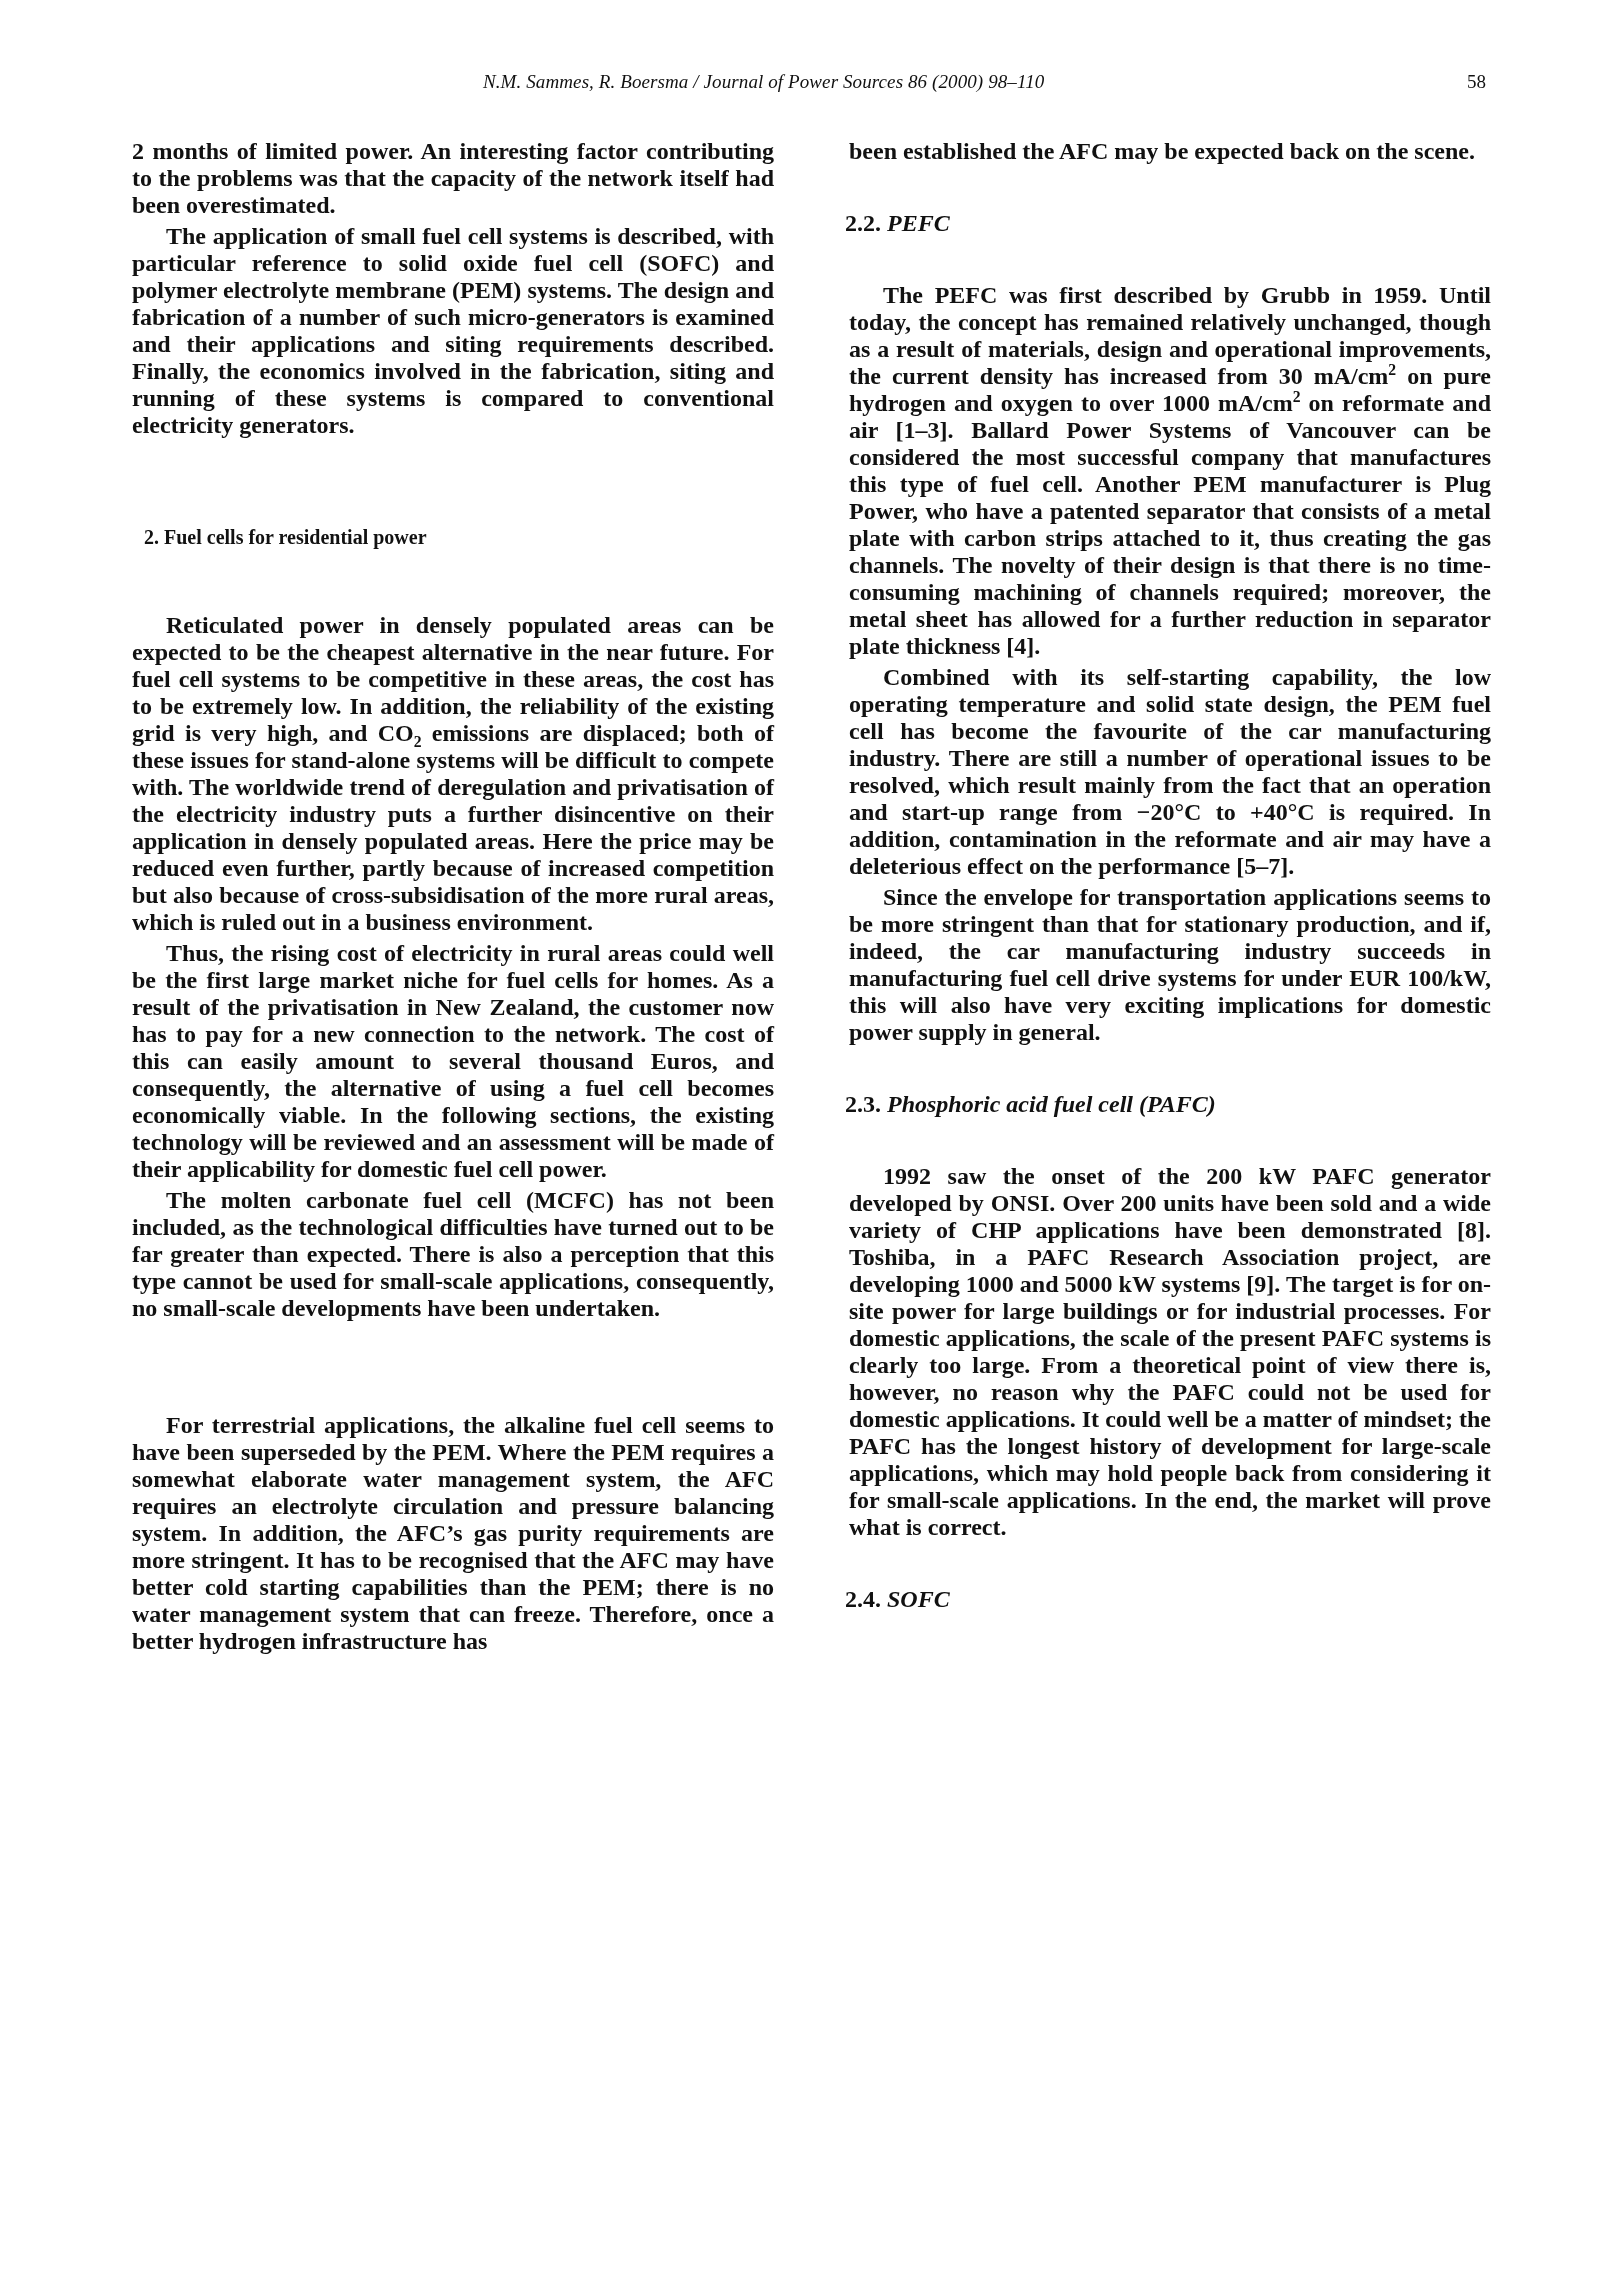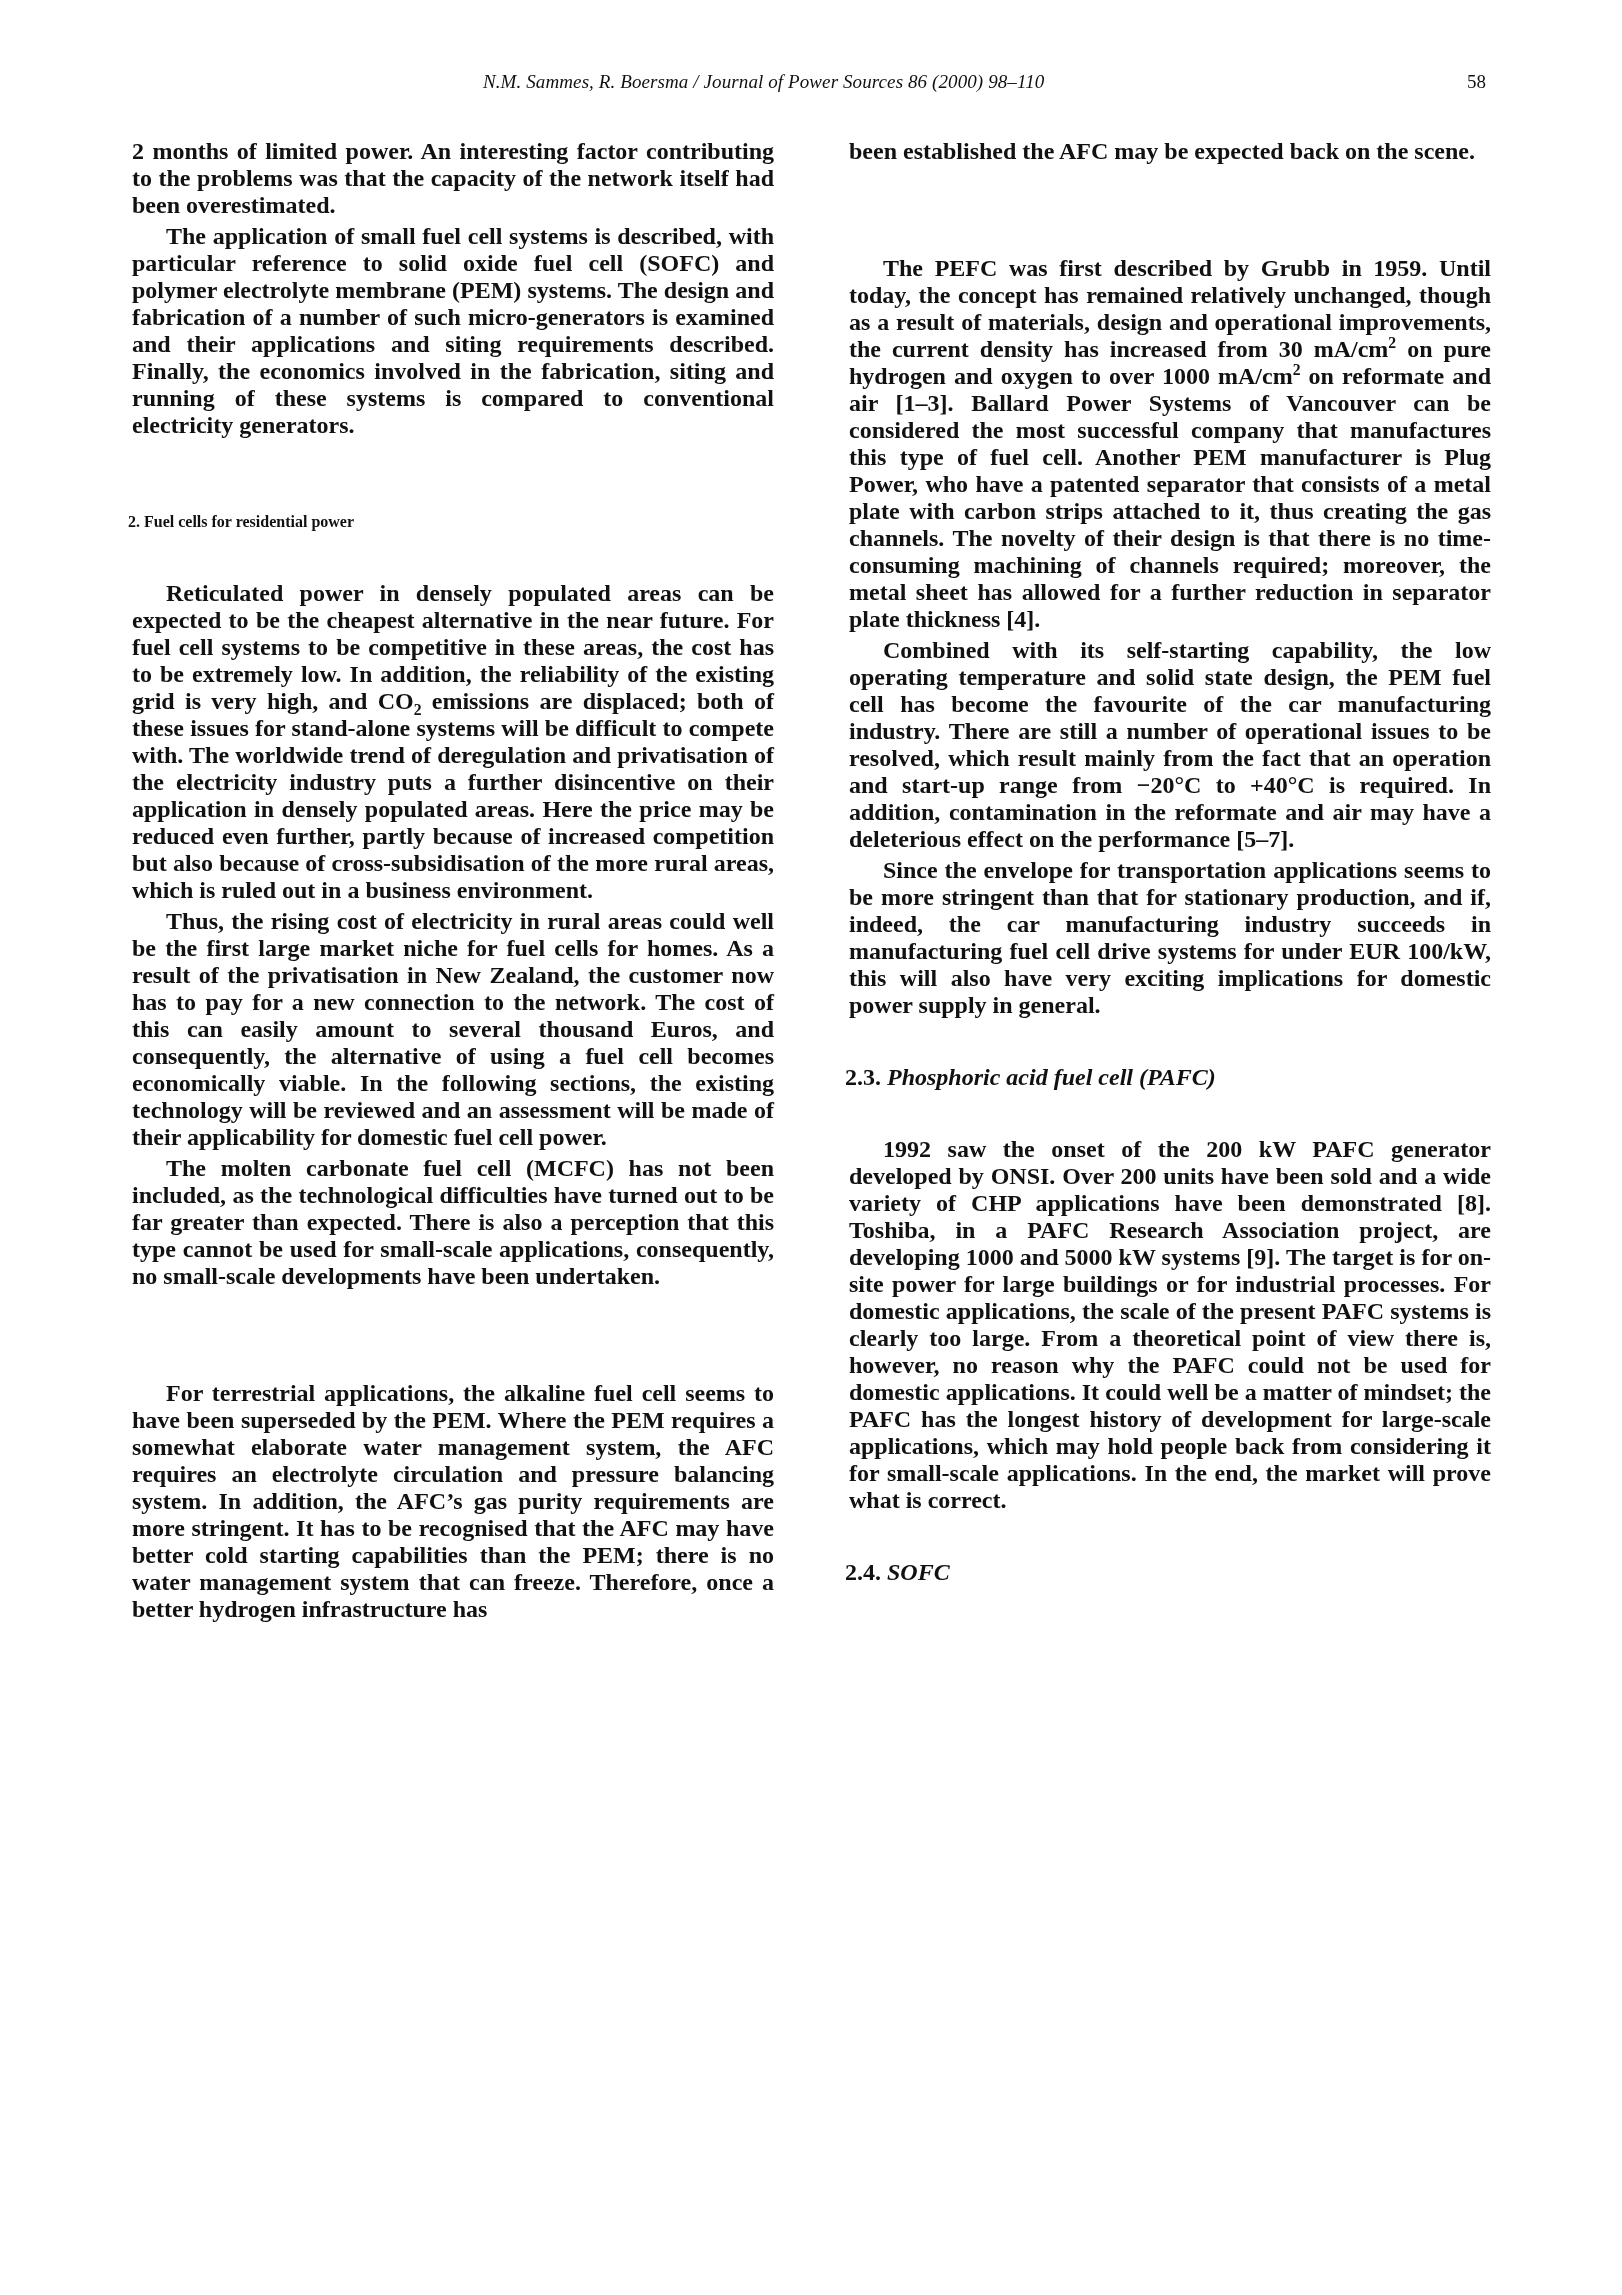--- a/index.html
+++ b/index.html
@@ -53,22 +53,22 @@
     .column p {
       margin: 4px;
       text-indent: 0;
       font-weight: bold;
     }
     .column p.indent {
       text-indent: 34px;
     }
     .section-heading {
       font-weight: bold;
-      margin: 0;
-      font-size: 16px;
+      margin: 16px;
+      font-size: 20px;
       line-height: 27px;
     }
     .subsection-heading {
       margin: 0;
       font-size: 24px;
       line-height: 27px;
     }
     .subsection-heading .title {
       font-style: italic;
     }
@@ -103,20 +103,21 @@
   <div class="gap-mid"></div>
   <div class="gap-head-after"></div>
 
   <p class="indent">For terrestrial applications, the alkaline fuel cell seems to have been superseded by the PEM. Where the PEM requires a somewhat elaborate water management system, the AFC requires an electrolyte circulation and pressure balancing system. In addition, the AFC’s gas purity requirements are more stringent. It has to be recognised that the AFC may have better cold starting capabilities than the PEM; there is no water management system that can freeze. Therefore, once a better hydrogen infrastructure has</p>
 </div>
 
 <div class="column col-right">
   <p>been established the AFC may be expected back on the scene.</p>
 
   <div class="gap-mid"></div>
+  <h3 class="subsection-heading"><span>2.2. </span><span class="title">PEFC</span></h3>
   <div class="gap-head-after"></div>
 
   <p class="indent"><span>The PEFC was first described by Grubb in 1959. Until today, the concept has remained relatively unchanged, though as a result of materials, design and operational improvements, the current density has increased from 30 mA/cm</span><sup>2</sup><span> on pure hydrogen and oxygen to over 1000 mA/cm</span><sup>2</sup><span> on reformate and air [1–3]. Ballard Power Systems of Vancouver can be considered the most successful company that manufactures this type of fuel cell. Another PEM manufacturer is Plug Power, who have a patented separator that consists of a metal plate with carbon strips attached to it, thus creating the gas channels. The novelty of their design is that there is no time-consuming machining of channels required; moreover, the metal sheet has allowed for a further reduction in separator plate thickness [4].</span></p>
   <p class="indent">Combined with its self-starting capability, the low operating temperature and solid state design, the PEM fuel cell has become the favourite of the car manufacturing industry. There are still a number of operational issues to be resolved, which result mainly from the fact that an operation and start-up range from −20°C to +40°C is required. In addition, contamination in the reformate and air may have a deleterious effect on the performance [5–7].</p>
   <p class="indent">Since the envelope for transportation applications seems to be more stringent than that for stationary production, and if, indeed, the car manufacturing industry succeeds in manufacturing fuel cell drive systems for under EUR 100/kW, this will also have very exciting implications for domestic power supply in general.</p>
 
   <div class="gap-mid"></div>
   <h3 class="subsection-heading"><span>2.3. </span><span class="title">Phosphoric acid fuel cell (PAFC)</span></h3>
   <div class="gap-head-after"></div>
 

